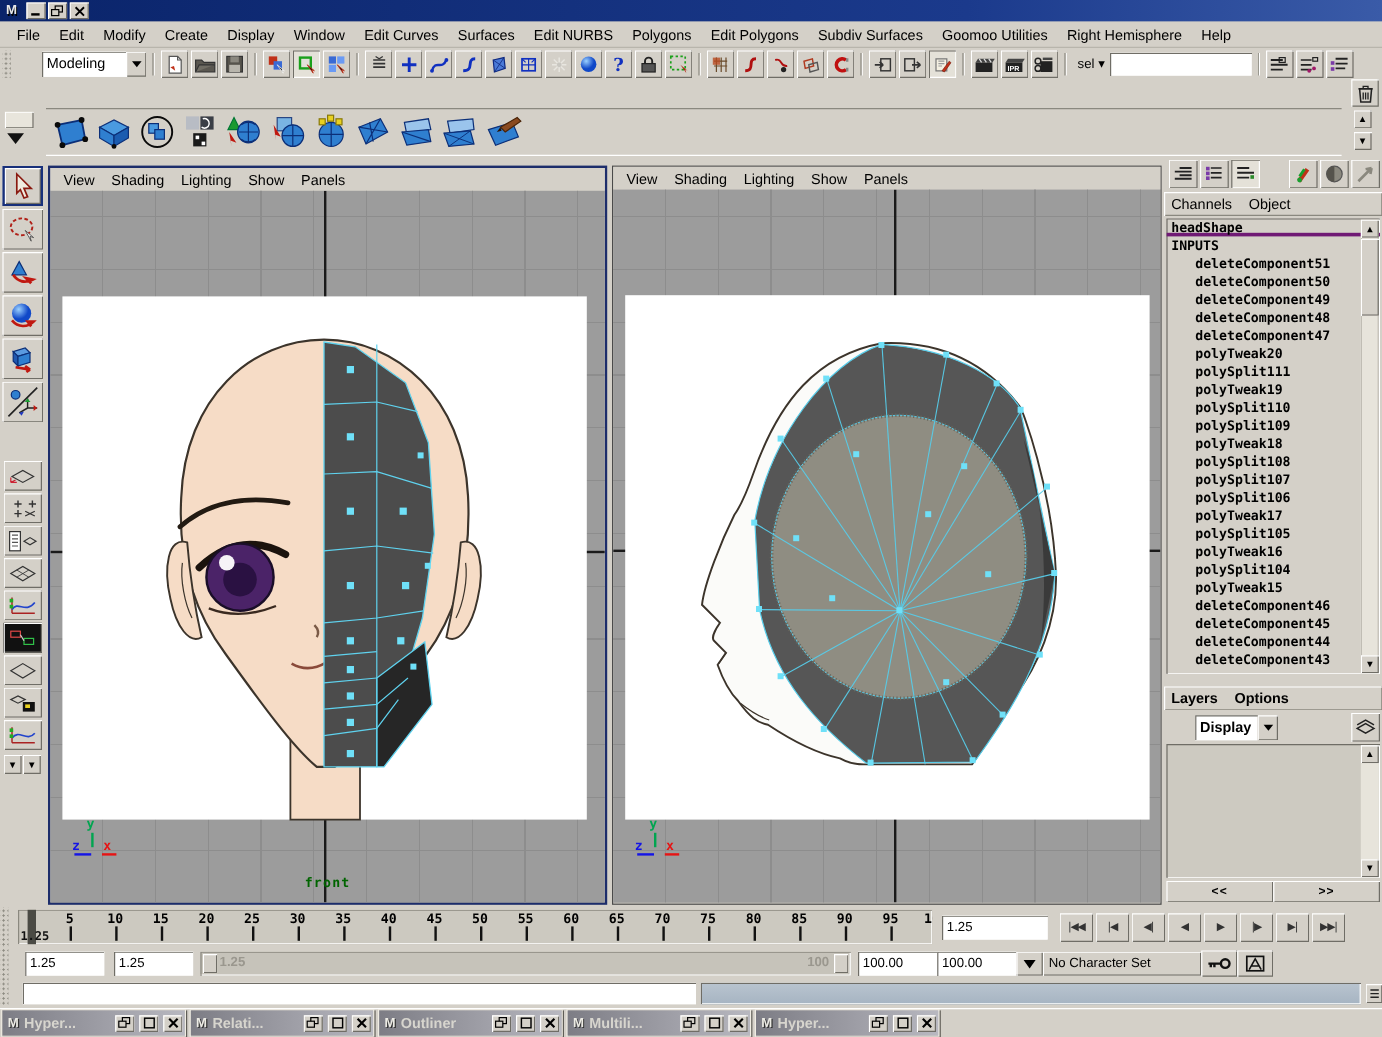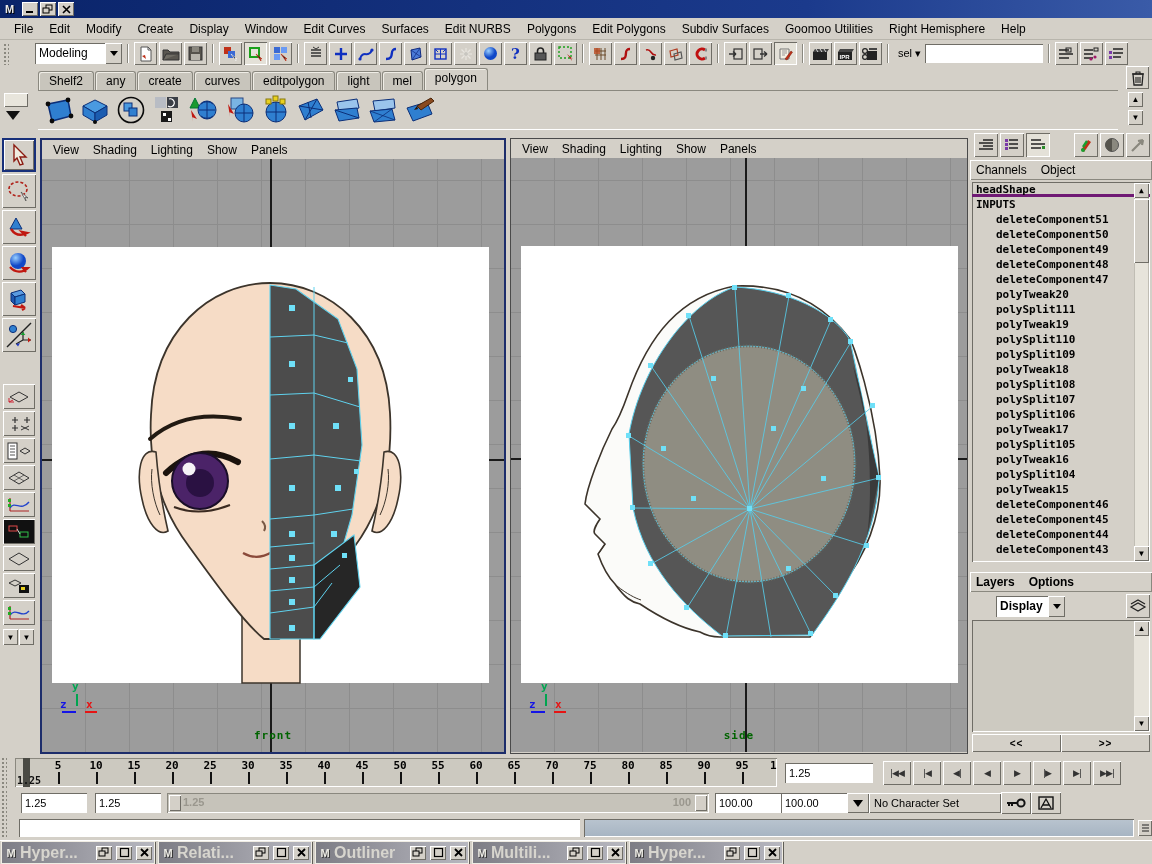--- a/index.html
+++ b/index.html
@@ -182,21 +182,21 @@
     box-shadow:inset 1px 1px 0 #6f6d66, inset -1px -1px 0 #fff; }
   #cmd-icon { width:14px; height:16px; }
 
   
   #taskbar { position:absolute; left:0; top:840px; width:1152px; height:24px;
     background:#d4d0c8; box-shadow:inset 0 1px 0 #fff; display:flex; gap:5px; padding:2px 0 0 2px; }
   .mini-win { width:152px; height:21px; display:flex; align-items:center; gap:2px; padding:1px 2px;
     background:linear-gradient(90deg,#7d7d85,#b8b8c0); box-shadow:0 0 0 1px #f0ede4, 1px 1px 0 1px #5f5d56; }
   .mini-win .mlogo { width:14px; height:14px; color:#ecebe4; font-weight:bold; font-size:11px;
     line-height:14px; text-align:center; text-shadow:1px 1px 0 #333; }
-  .mini-win .mtitle { flex:1; color:#d7d5ce; font-size:16px; font-weight:bold; white-space:nowrap; overflow:hidden; }
+  .mini-win .mtitle { flex:1; color:#d7d5ce; font-size:12px; font-weight:bold; white-space:nowrap; overflow:hidden; }
   .mini-win .winbtn { width:16px; height:14px; background:#d4d0c8; }
 
   svg { overflow:visible; }
 </style>
 </head>
 <body>
 
 <div id="root">
 
   <div id="titlebar">
@@ -453,30 +453,20 @@
           <rect x="1" y="4" width="3" height="3" fill="#7a3aa8"></rect>
           <rect x="1" y="9" width="3" height="3" fill="#7a3aa8"></rect>
         </svg>
       </div>
   </div>
 
   <div id="shelf-left">
     <div class="mini-box"></div>
     <div class="mini-arrow"></div>
   </div>
-  <div id="shelf-tabs">
-      <div class="tab">Shelf2</div>
-      <div class="tab">any</div>
-      <div class="tab">create</div>
-      <div class="tab">curves</div>
-      <div class="tab">editpolygon</div>
-      <div class="tab">light</div>
-      <div class="tab">mel</div>
-      <div class="tab active">polygon</div>
-    </div>
 
   <div id="shelf-row">
     <div class="shelf-icon">
         <svg width="30" height="28">
           <path d="M4,8 L24,4 L27,20 L8,25 Z" fill="#2f7fd0" stroke="#0c2f78" stroke-width="1.5"></path>
           <circle cx="4" cy="8" r="2.4" fill="#0a0a0a"></circle>
           <circle cx="24" cy="4" r="2.4" fill="#0a0a0a"></circle>
           <circle cx="27" cy="20" r="2.4" fill="#0a0a0a"></circle>
           <circle cx="8" cy="25" r="2.4" fill="#0a0a0a"></circle>
         </svg>
@@ -843,21 +833,20 @@
           </svg>
         </div>
         <div class="axis-gizmo">
           <span class="ay">y</span>
             <span class="ay-line"></span>
           <span class="az">z</span>
             <span class="az-line"></span>
           <span class="ax">x</span>
             <span class="ax-line"></span>
         </div>
-        <div class="vp-label">side</div>
       </div>
     </div>
 
     <div id="rightpanel">
       <div id="rp-icons">
         <div class="rp-icon btn">
             <svg width="16" height="14">
               <path d="M5,2 h10 M1,5 h14 M5,8 h10 M1,11 h14" stroke="#222" stroke-width="1.6"></path>
             </svg>
           </div>

